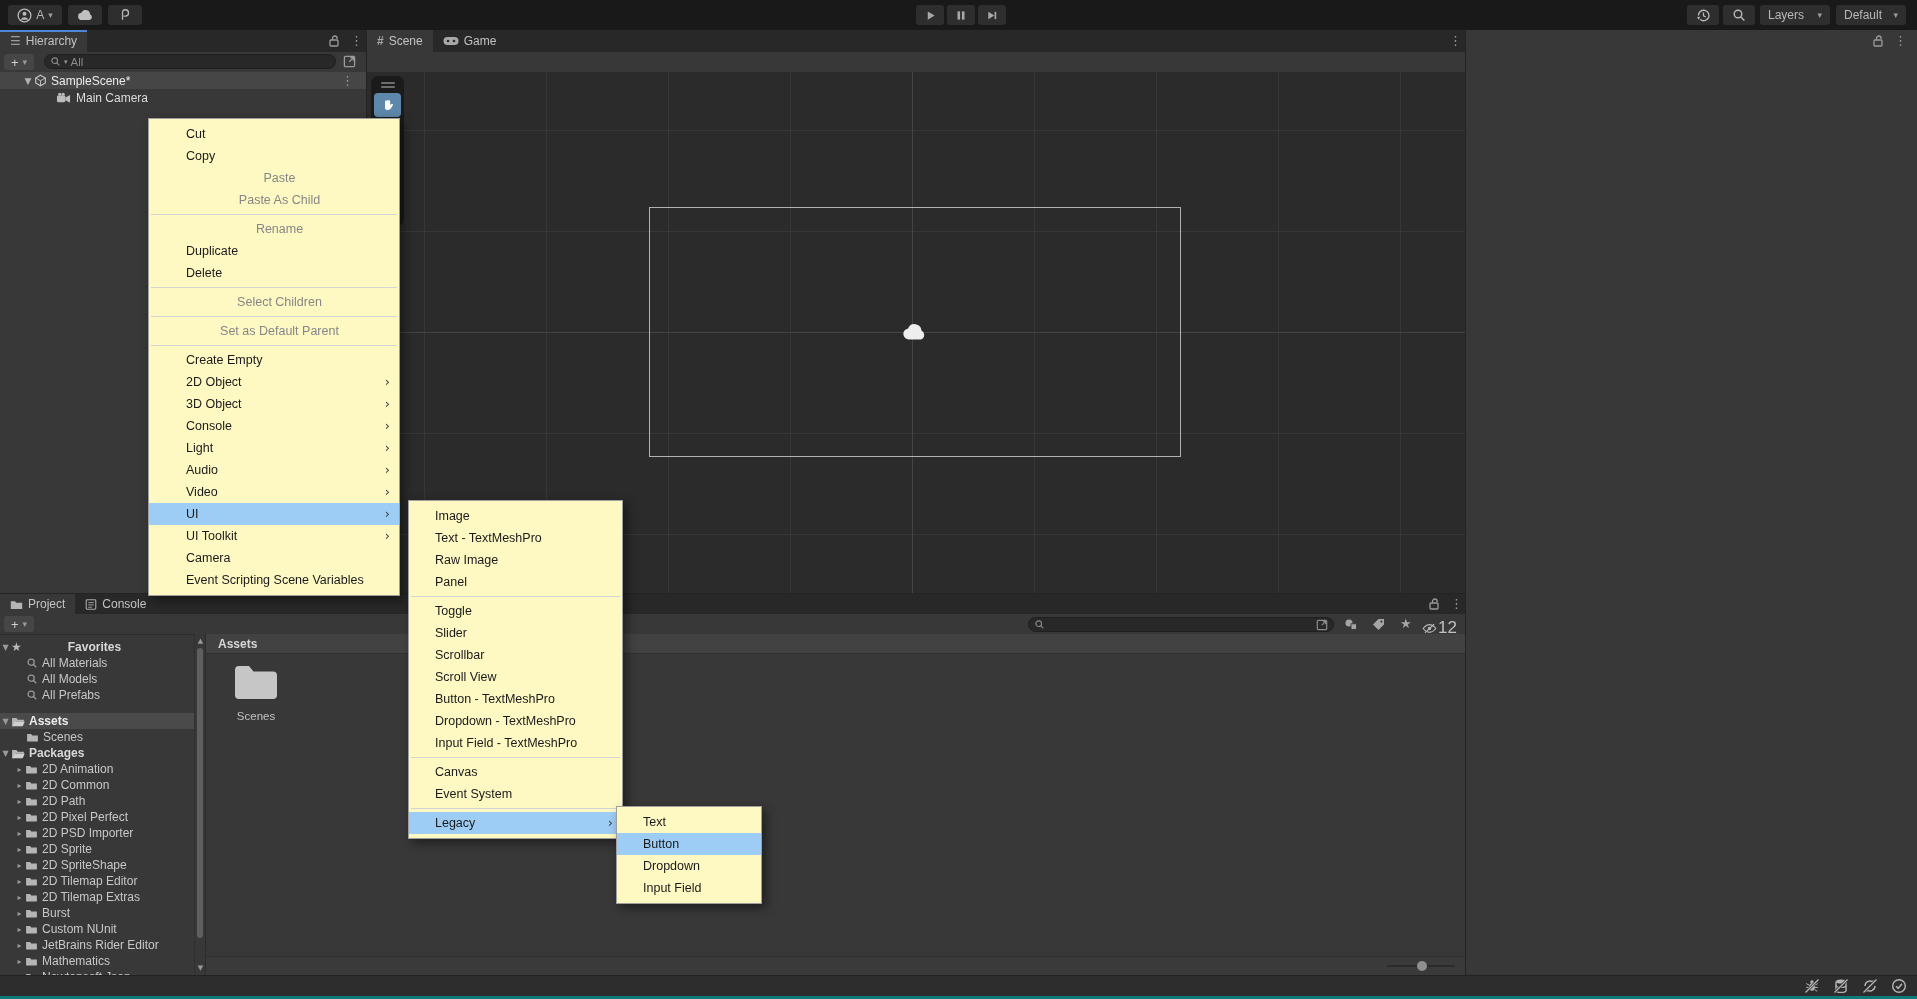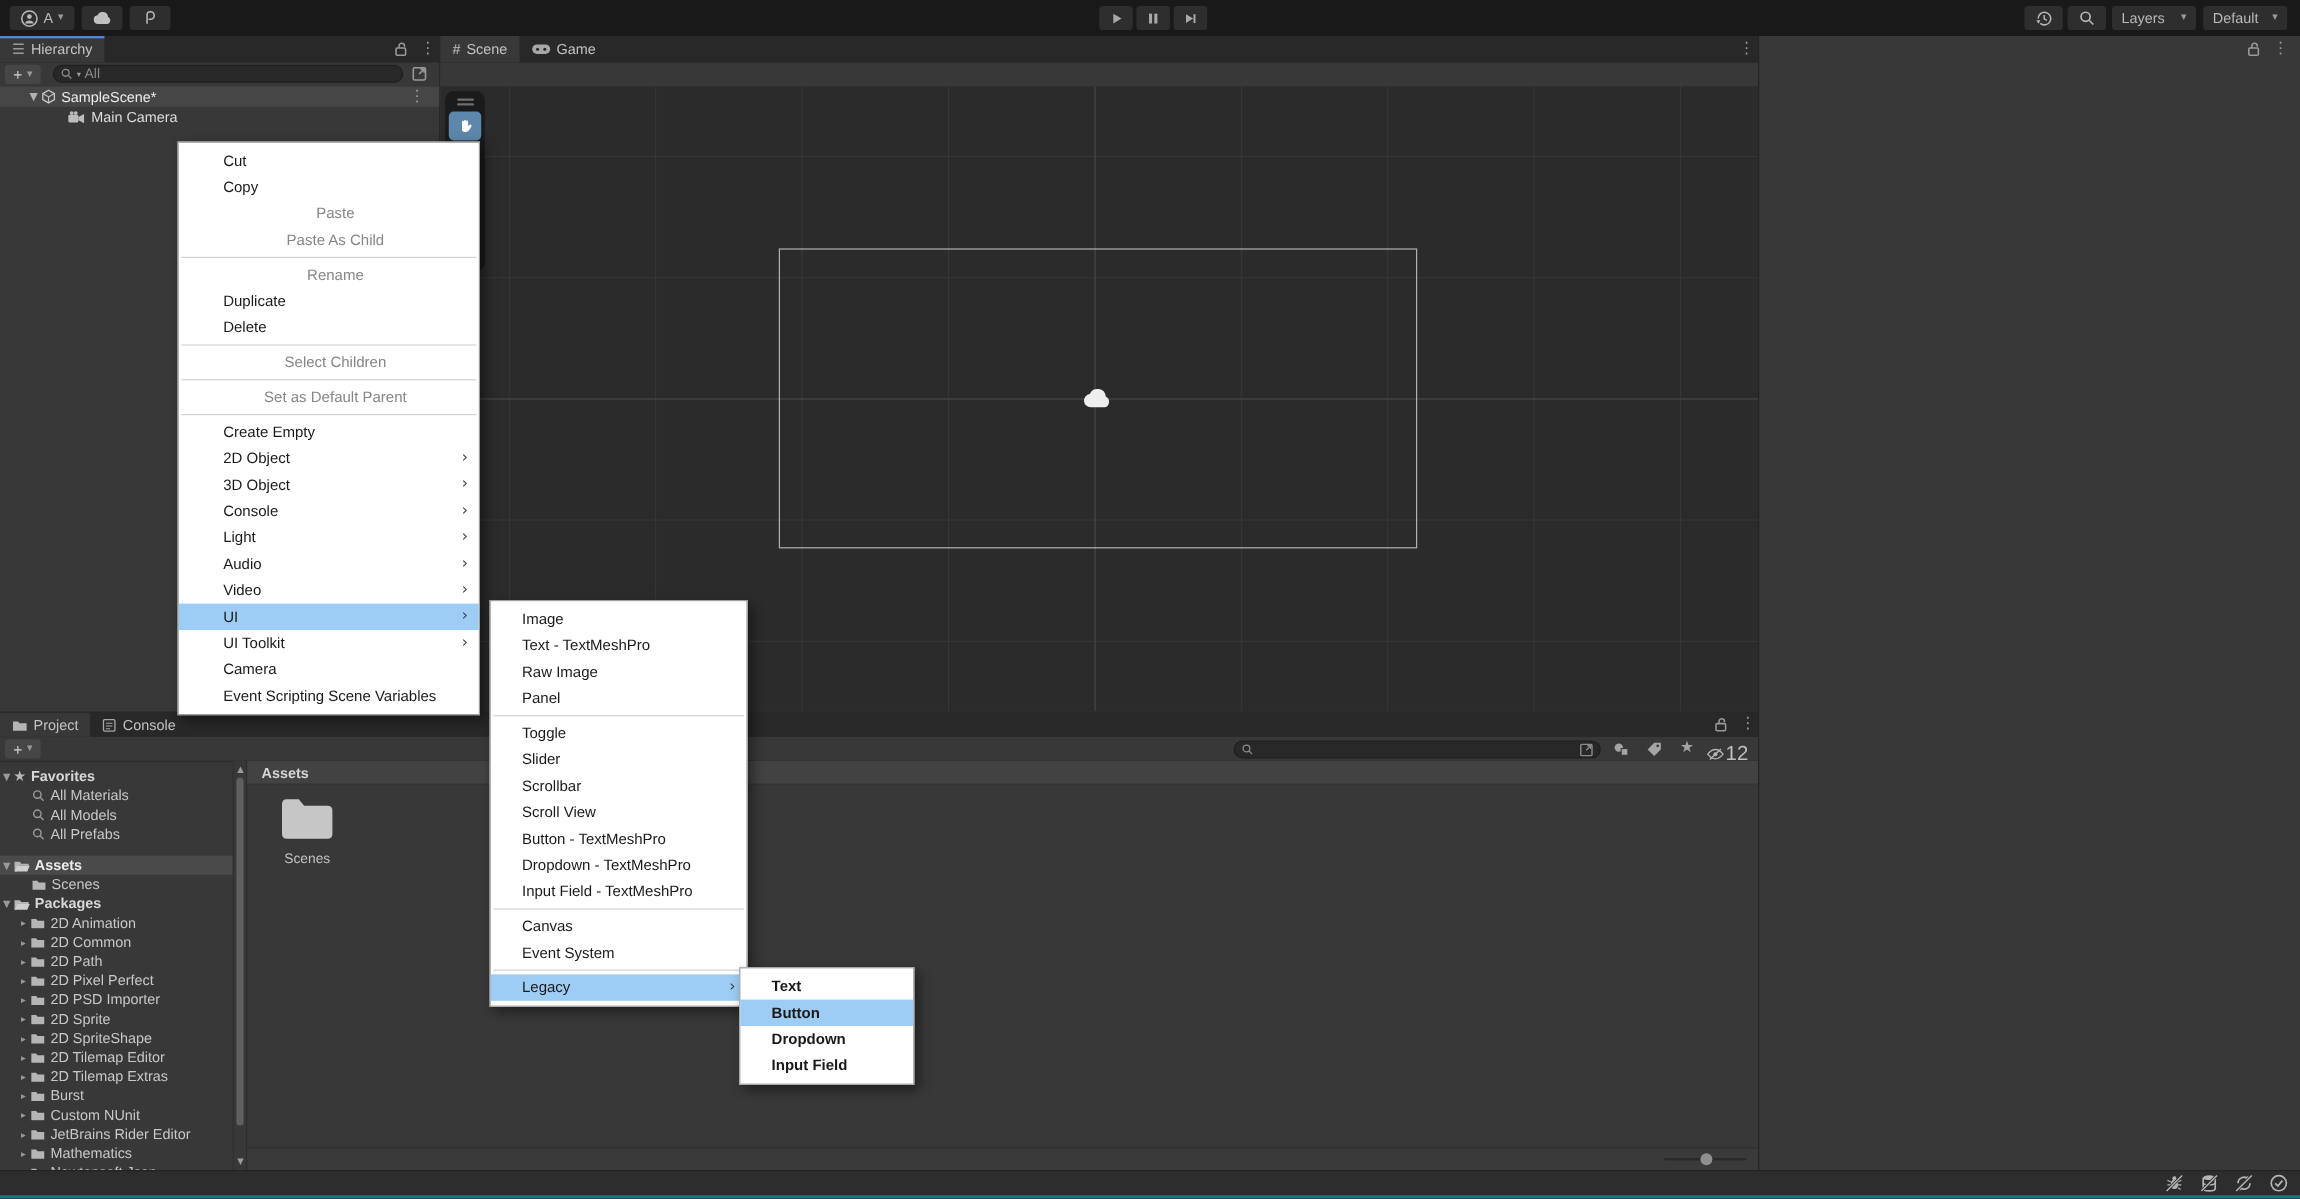--- a/index.html
+++ b/index.html
@@ -71,31 +71,31 @@
   #content-bottom{position:absolute;left:0;bottom:0;right:0;height:18px;background:#3a3a3a;border-top:1px solid #2e2e2e;}
   #zoom-slider{position:absolute;right:10px;top:8px;width:68px;height:2px;background:#2a2a2a;border-radius:1px;}
   #zoom-thumb{position:absolute;left:30px;top:-4px;width:10px;height:10px;border-radius:50%;background:#8f8f8f;}
 
   
   #statusbar{position:absolute;left:0;top:975px;width:1917px;height:21px;background:#2d2d2d;border-top:1px solid #222;}
   #status-icons{position:absolute;right:10px;top:2px;display:flex;gap:13px;color:#b5b5b5;align-items:center;}
   #tealline{position:absolute;left:0;top:996px;width:1917px;height:3px;background:#0f7a7a;}
 
   
-  .menu{position:absolute;background:#ffffff;border:1px solid #9f9f9f;box-shadow:4px 4px 10px rgba(0,0,0,.45);padding:4px 0;z-index:50;font-size:12.5px;color:#1a1a1a;box-sizing:border-box;}
+  .menu{position:absolute;background:#fef9c3;border:1px solid #9f9f9f;box-shadow:4px 4px 10px rgba(0,0,0,.45);padding:4px 0;z-index:50;font-size:12.5px;color:#1a1a1a;box-sizing:border-box;}
   .menu-item{height:22px;line-height:22px;padding:0 26px 0 37px;position:relative;white-space:nowrap;}
   .menu.sub .menu-item{padding-left:26px;}
   .menu-item.disabled{color:#868686;text-align:center;}
   .menu-item.highlight{background:#9dcdf4;}
   .mi-arrow{position:absolute;right:9px;top:0;display:none;color:#3c3c3c;font-size:13px;}
   .menu-item.has-sub .mi-arrow{display:block;}
   .menu-sep{height:1px;background:#d4d4d4;margin:3px 2px;}
   #ctx-menu{left:148px;top:118px;width:252px;}
   #ui-menu{left:408px;top:500px;width:215px;}
-  #legacy-menu{left:616px;top:806px;width:146px;font-weight:bold;}
+  #legacy-menu{left:616px;top:806px;width:146px;}
 </style>
 </head>
 <body>
 
 <div id="root">
 
   <div id="topbar">
     <div class="tb-btn" style="left:8px;width:54px;">
       <span>
           <svg width="15" height="15" viewBox="0 0 16 16">
@@ -488,21 +488,21 @@
           </svg>
         <span style="font-size:17px;">12</span>
       </span>
     </div>
 
     <div id="proj-body">
       <div id="proj-tree">
         <div class="tree-row">
           <span class="tw glyph">▼</span>
           <span class="tico glyph" style="color:#b8b8b8;font-size:12px;">★</span>
-          <span style="font-weight:bold;color:#d8d8d8;">Favorites</span>
+          <span style="font-weight:bold;color:#d8d8d8;margin-left:42px;">Favorites</span>
         </div>
         <div>
 
         <div class="tree-row indent2">
             <span class="tico">
                 <svg width="12" height="12" viewBox="0 0 14 14">
                   <circle cx="6" cy="6" r="3.6" fill="none" stroke="#9a9a9a" stroke-width="1.4"></circle>
                   <line x1="8.7" y1="8.7" x2="12" y2="12" stroke="#9a9a9a" stroke-width="1.4"></line>
                 </svg>
               </span>

